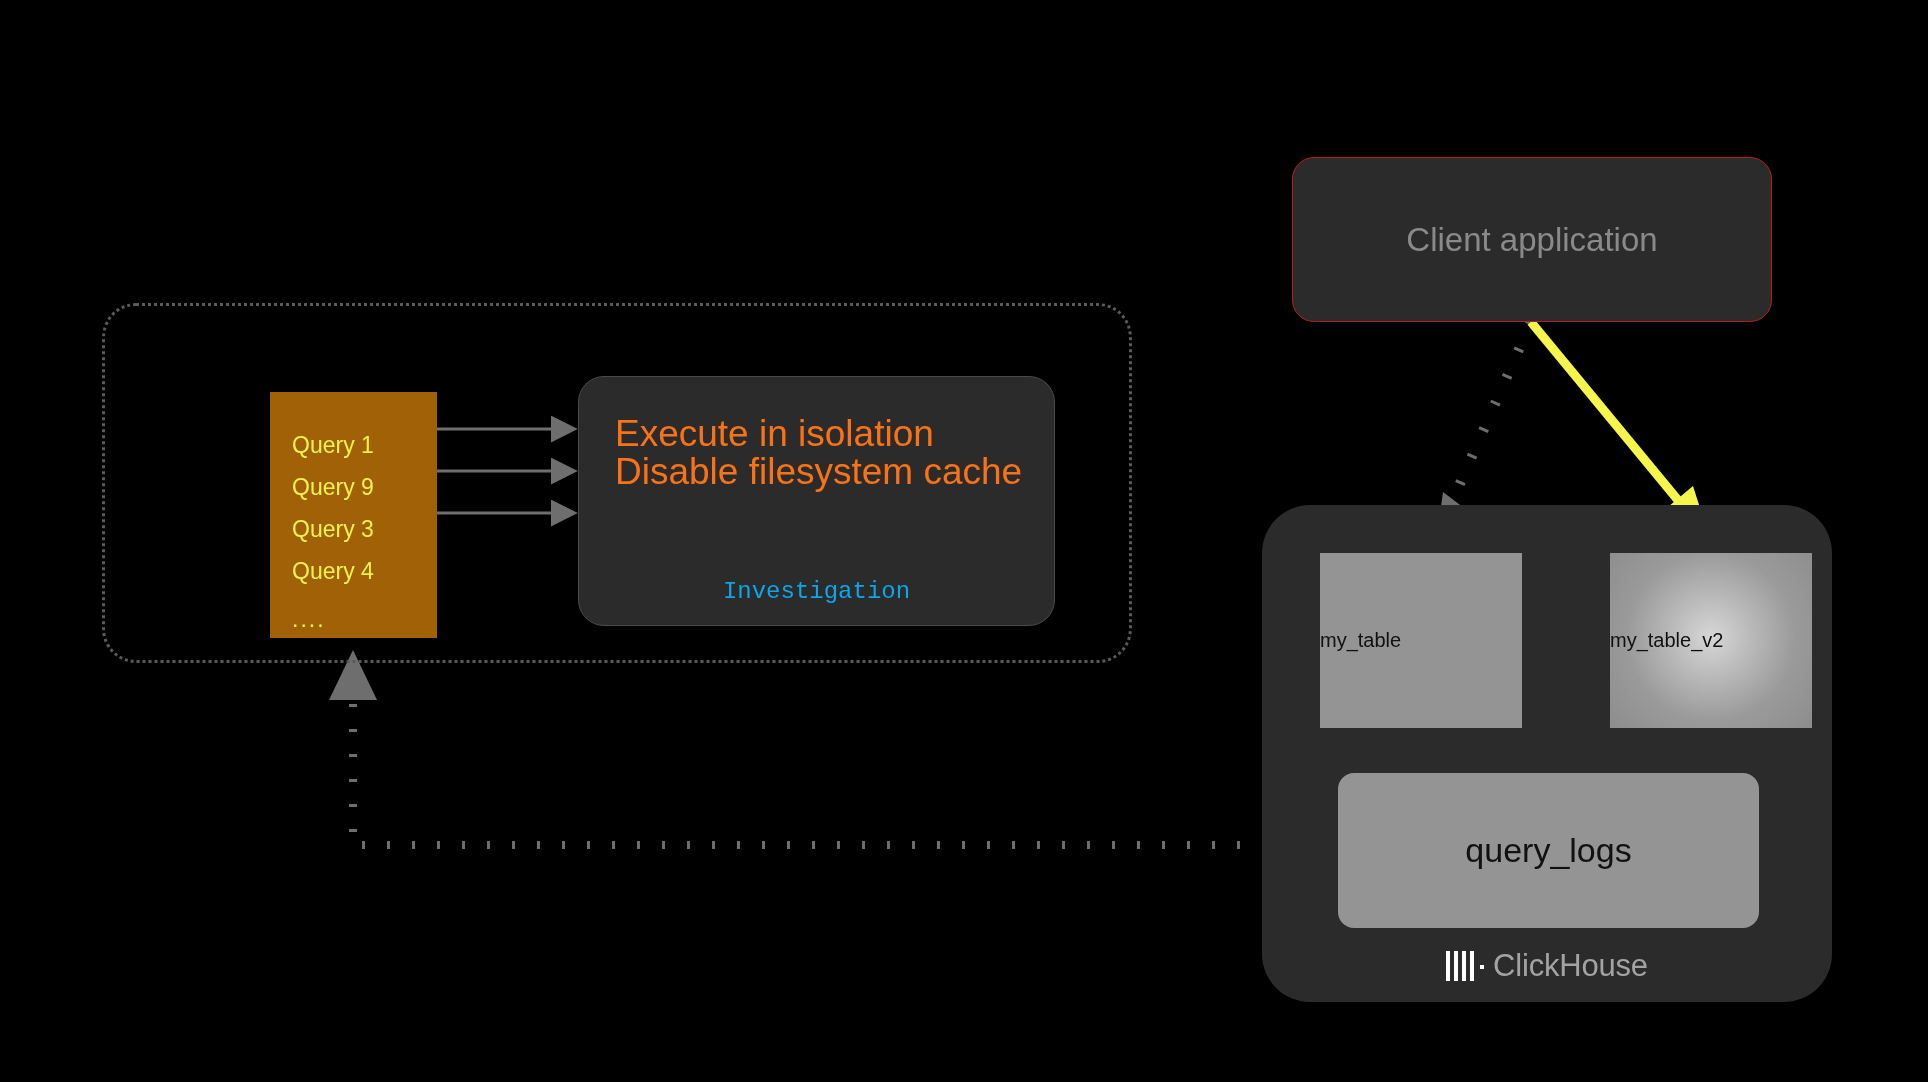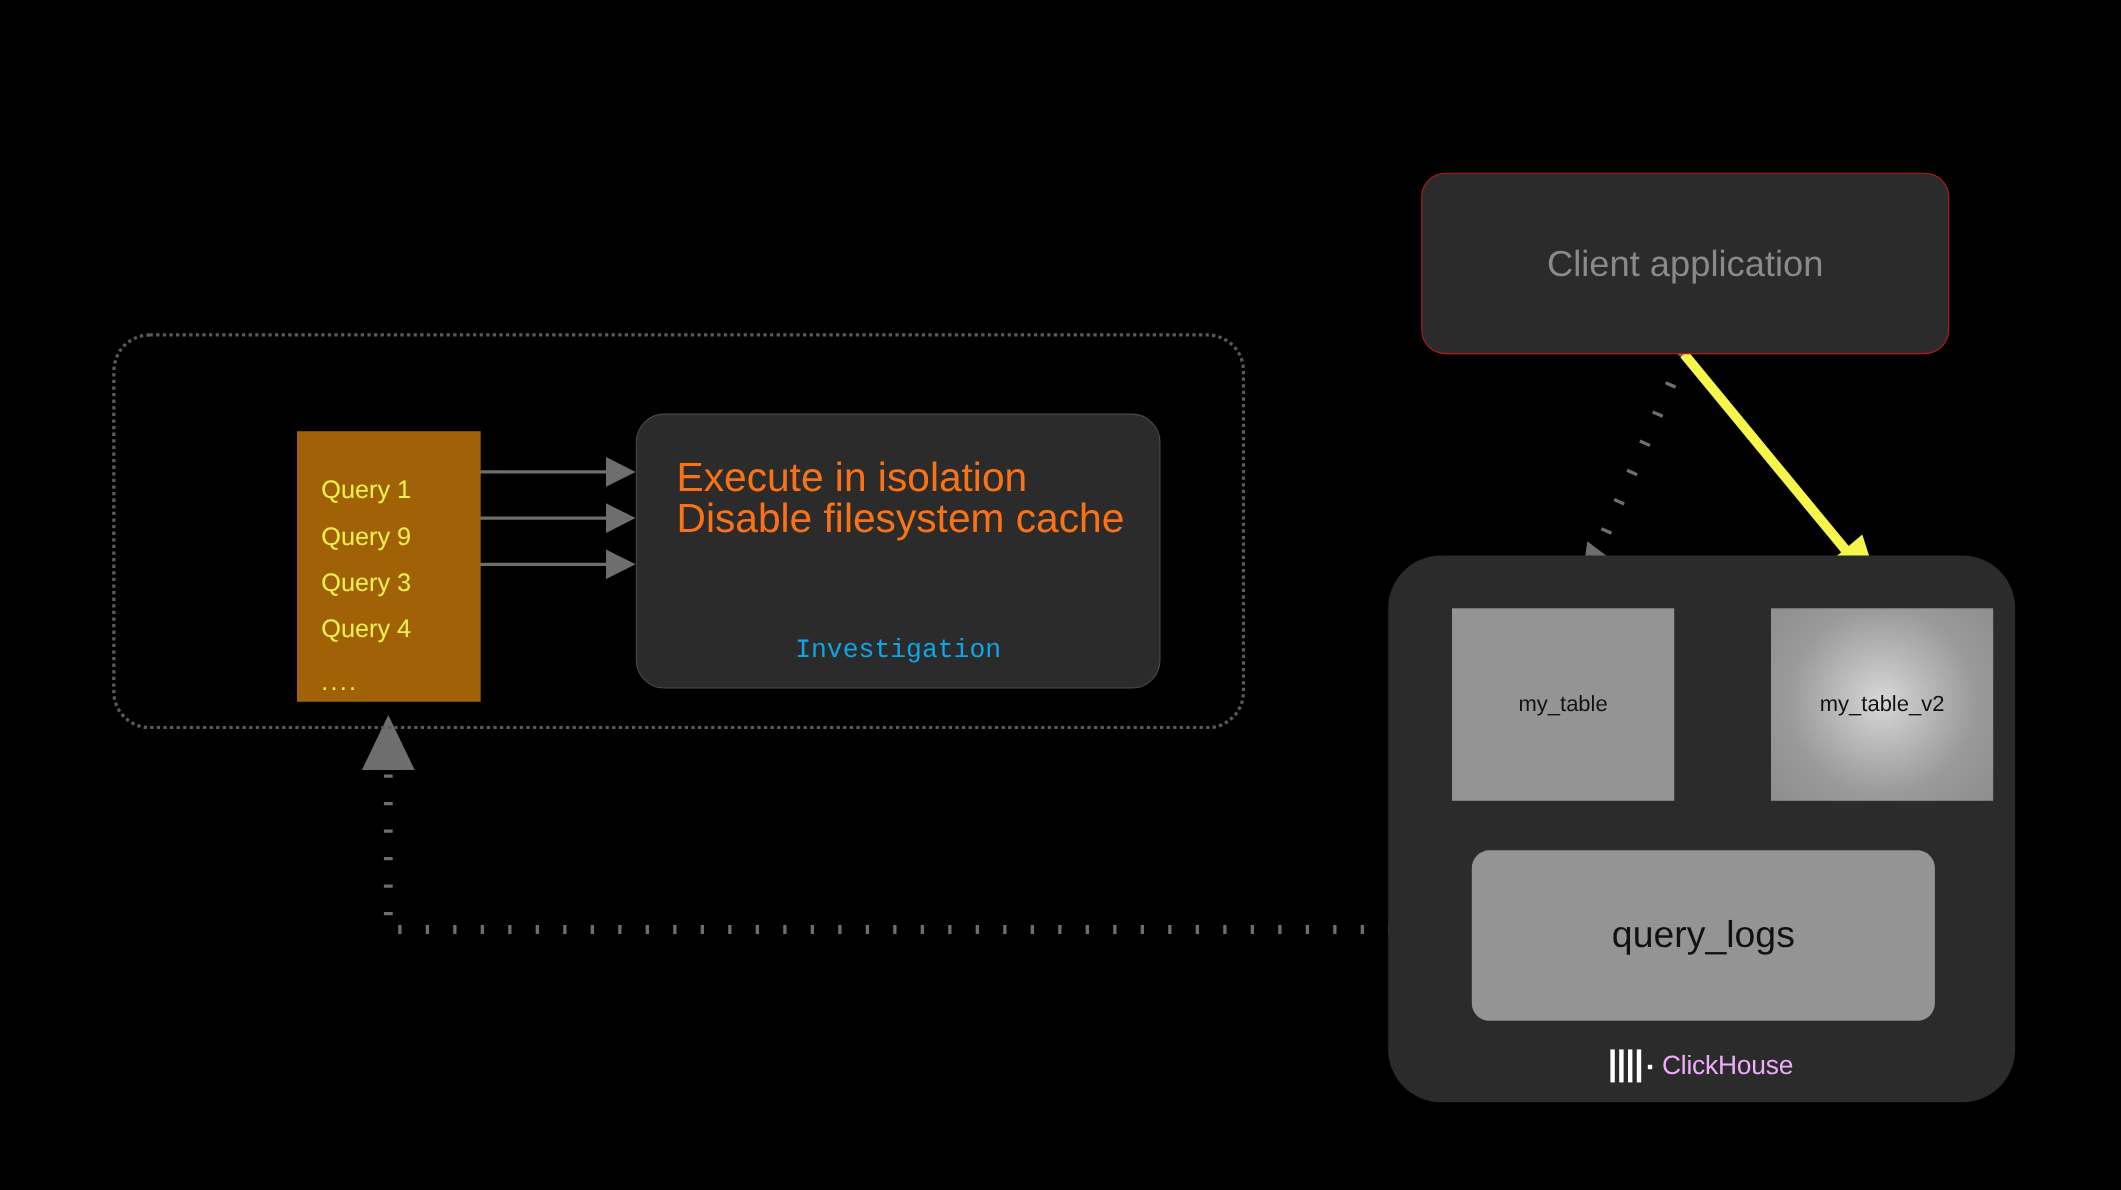--- a/index.html
+++ b/index.html
@@ -124,21 +124,21 @@
     border-radius: 48px;
     box-sizing: border-box;
   }
   .table-box {
     position: absolute;
     top: 48px;
     width: 202px;
     height: 175px;
     display: flex;
     align-items: center;
-    justify-content: center;
+    justify-content: flex-start;
   }
   .table-box .tbl-label {
     color: #111111;
     font-size: 20px;
     position: relative;
     z-index: 2;
   }
   .table-my-table {
     left: 58px;
     background: #949494;
@@ -188,22 +188,22 @@
     background: #ffffff;
   }
   .ch-mark .dot {
     width: 4px;
     height: 4px;
     background: #ffffff;
     margin-bottom: 12px;
     margin-left: 2px;
   }
   .ch-wordmark {
-    color: #f0abfc;
-    font-size: 24px;
+    color: #a3a3a3;
+    font-size: 31px;
     letter-spacing: -0.2px;
   }
 </style>
 </head>
 <body>
 
 <div id="stage">
 
   <svg id="edges" viewBox="0 0 1928 1082">
     <defs>

